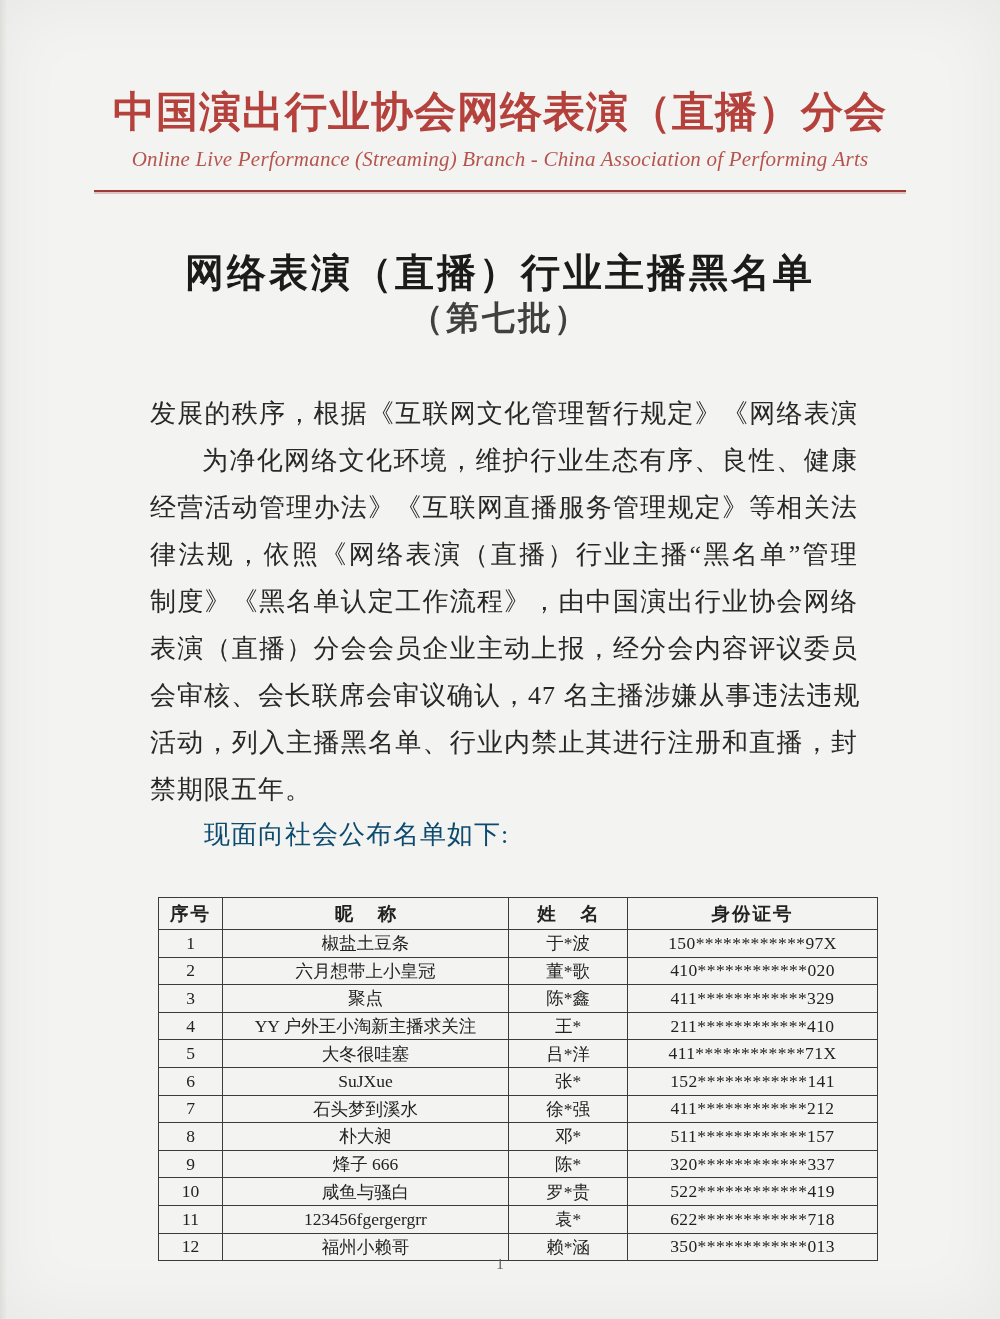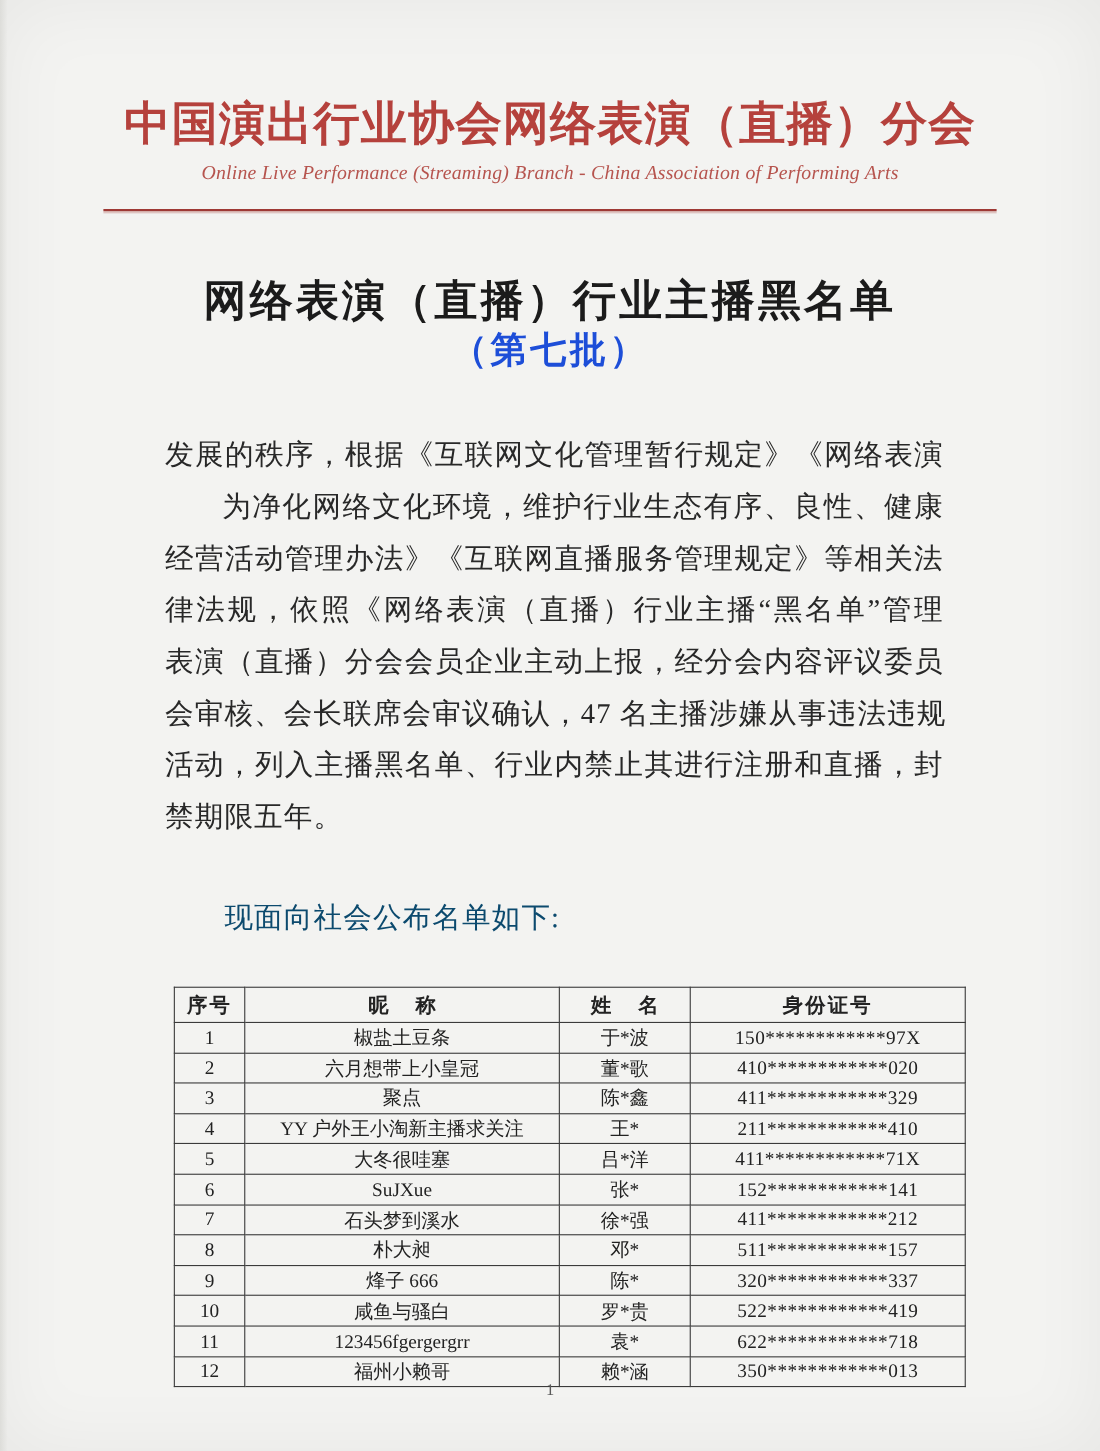--- a/index.html
+++ b/index.html
@@ -15,35 +15,35 @@
     content:""; position:absolute; left:0; top:0; width:7px; height:100%;
     background:linear-gradient(to right,#d7d7d3,rgba(215,215,211,0)); opacity:.7;
   }
   .org-title{
     position:absolute; top:84px; left:0; right:0; text-align:center;
     font-size:42px; font-weight:700; letter-spacing:1px; color:#b5413c;
     white-space:nowrap;
   }
   .org-subtitle{
     position:absolute; top:147px; left:0; right:0; text-align:center;
-    font-size:18px; font-style:italic; color:#b6544e; letter-spacing:0.2px;
+    font-size:21px; font-style:italic; color:#b6544e; letter-spacing:0.2px;
     white-space:nowrap;
   }
   .divider{
     position:absolute; top:190px; left:94px; width:812px; height:2px;
     background:#9e3935; box-shadow:0 2px 0 rgba(158,57,53,0.25);
   }
   .doc-title-1{
     position:absolute; top:246px; left:0; right:0; text-align:center;
     font-size:39px; font-weight:700; letter-spacing:3px; color:#1b1b1b;
     white-space:nowrap;
   }
   .doc-title-2{
     position:absolute; top:296px; left:0; right:0; text-align:center;
-    font-size:33px; font-weight:700; letter-spacing:3px; color:#1d4ed8;
+    font-size:33px; font-weight:700; letter-spacing:3px; color:#404040;
   }
   .body-text{
     position:absolute; top:390px; left:150px; width:708px;
     font-size:26px; color:#282828;
   }
   .pline{
     height:47px; line-height:47px; white-space:nowrap;
     text-align:justify; text-align-last:justify; letter-spacing:1px;
   }
   .pline.indent{ text-indent:52px; }
@@ -82,20 +82,21 @@
   <div class="divider"></div>
 
   <div class="doc-title-1">网络表演（直播）行业主播黑名单</div>
   <div class="doc-title-2">（第七批）</div>
 
   <div class="body-text">
     <div class="pline">发展的秩序，根据《互联网文化管理暂行规定》《网络表演</div>
     <div class="pline indent">为净化网络文化环境，维护行业生态有序、良性、健康</div>
     <div class="pline">经营活动管理办法》《互联网直播服务管理规定》等相关法</div>
     <div class="pline">律法规，依照《网络表演（直播）行业主播“黑名单”管理</div>
+    <div class="pline">制度》《黑名单认定工作流程》，由中国演出行业协会网络</div>
     <div class="pline">表演（直播）分会会员企业主动上报，经分会内容评议委员</div>
     <div class="pline">会审核、会长联席会审议确认，47 名主播涉嫌从事违法违规</div>
     <div class="pline">活动，列入主播黑名单、行业内禁止其进行注册和直播，封</div>
     <div class="pline last">禁期限五年。</div>
   </div>
 
   <div class="announce">现面向社会公布名单如下:</div>
 
   <table class="blacklist">
     <colgroup>

